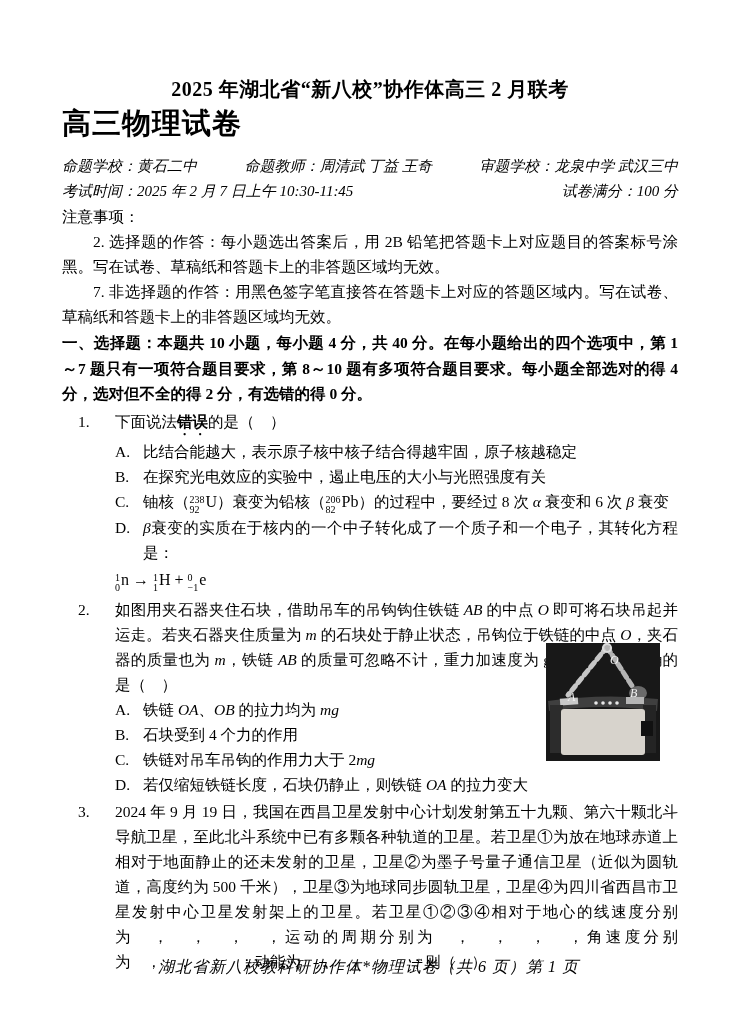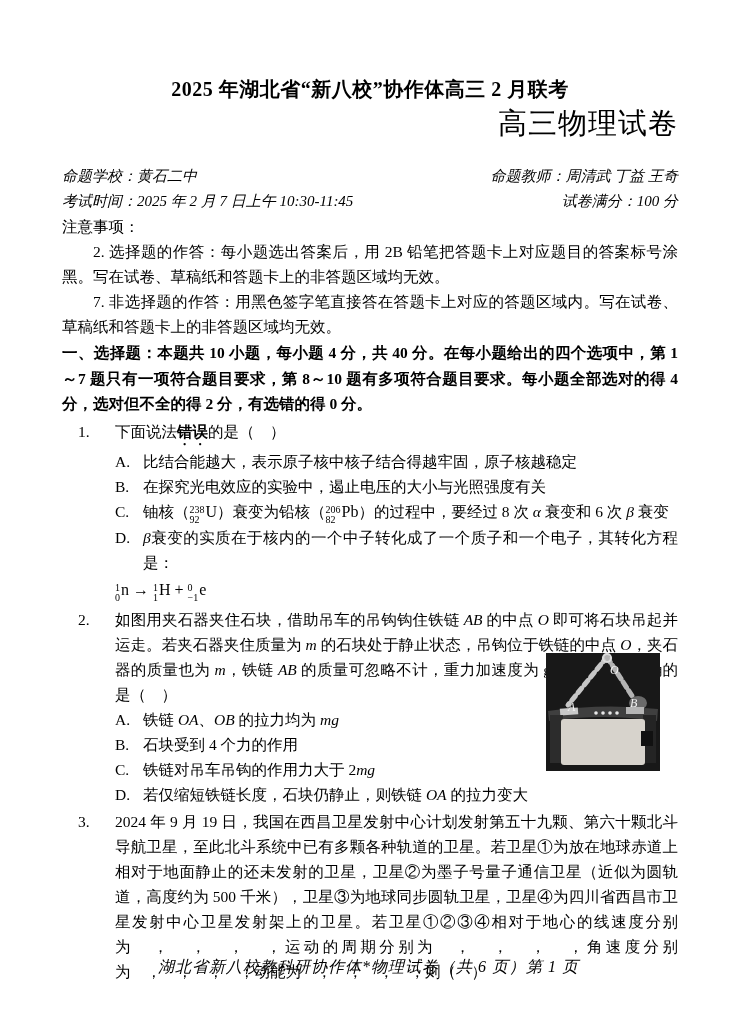--- a/index.html
+++ b/index.html
@@ -14,28 +14,28 @@
     font-family: "Liberation Serif", "DejaVu Serif", serif;
     font-size: 15.5px;
     padding: 76px 59px 16px 62px;
     overflow: hidden;
   }
   .title1 {
     font-size: 20px; font-weight: 700; text-align: center;
     line-height: 26px; letter-spacing: 0.5px;
   }
   .title2 {
-    font-size: 29px; font-weight: 400; text-align: right;
+    font-size: 29px; font-weight: 700; text-align: left;
     line-height: 42px; margin-bottom: 2px; letter-spacing: 1px;
   }
   .meta-row {
     display: flex; justify-content: space-between;
     font-size: 15px; line-height: 25px; font-style: italic;
   }
-  .meta-row.first { margin-top: 20px; }
+  .meta-row.first { margin-top: 10px; }
   .notice-heading { font-weight: 400; line-height: 25px; }
   .note {
     margin: 0; text-indent: 2em; text-align: justify;
     line-height: 25px;
   }
   .section-heading {
     font-weight: 700; line-height: 25.5px; text-align: justify; margin-top: 1px;
   }
   .question { display: flex; position: relative; line-height: 25px; margin-top: 2px; }
   .qnum { width: 53px; flex-shrink: 0; padding-left: 16px; }
@@ -77,20 +77,21 @@
 <body>
 
 <div class="page">
 
   <div class="title1">2025 年湖北省“新八校”协作体高三 2 月联考</div>
   <div class="title2">高三物理试卷</div>
 
   <div class="meta-row first">
     <span>命题学校：黄石二中</span>
     <span>命题教师：周清武 丁益 王奇</span>
+    <span>审题学校：龙泉中学 武汉三中</span>
   </div>
   <div class="meta-row">
     <span>考试时间：2025 年 2 月 7 日上午 10:30-11:45</span>
     <span>试卷满分：100 分</span>
   </div>
 
   <div class="notice-heading">注意事项：</div>
   <p class="note">2. 选择题的作答：每小题选出答案后，用 2B 铅笔把答题卡上对应题目的答案标号涂黑。写在试卷、草稿纸和答题卡上的非答题区域均无效。</p>
   <p class="note">7. 非选择题的作答：用黑色签字笔直接答在答题卡上对应的答题区域内。写在试卷、草稿纸和答题卡上的非答题区域均无效。</p>
 

